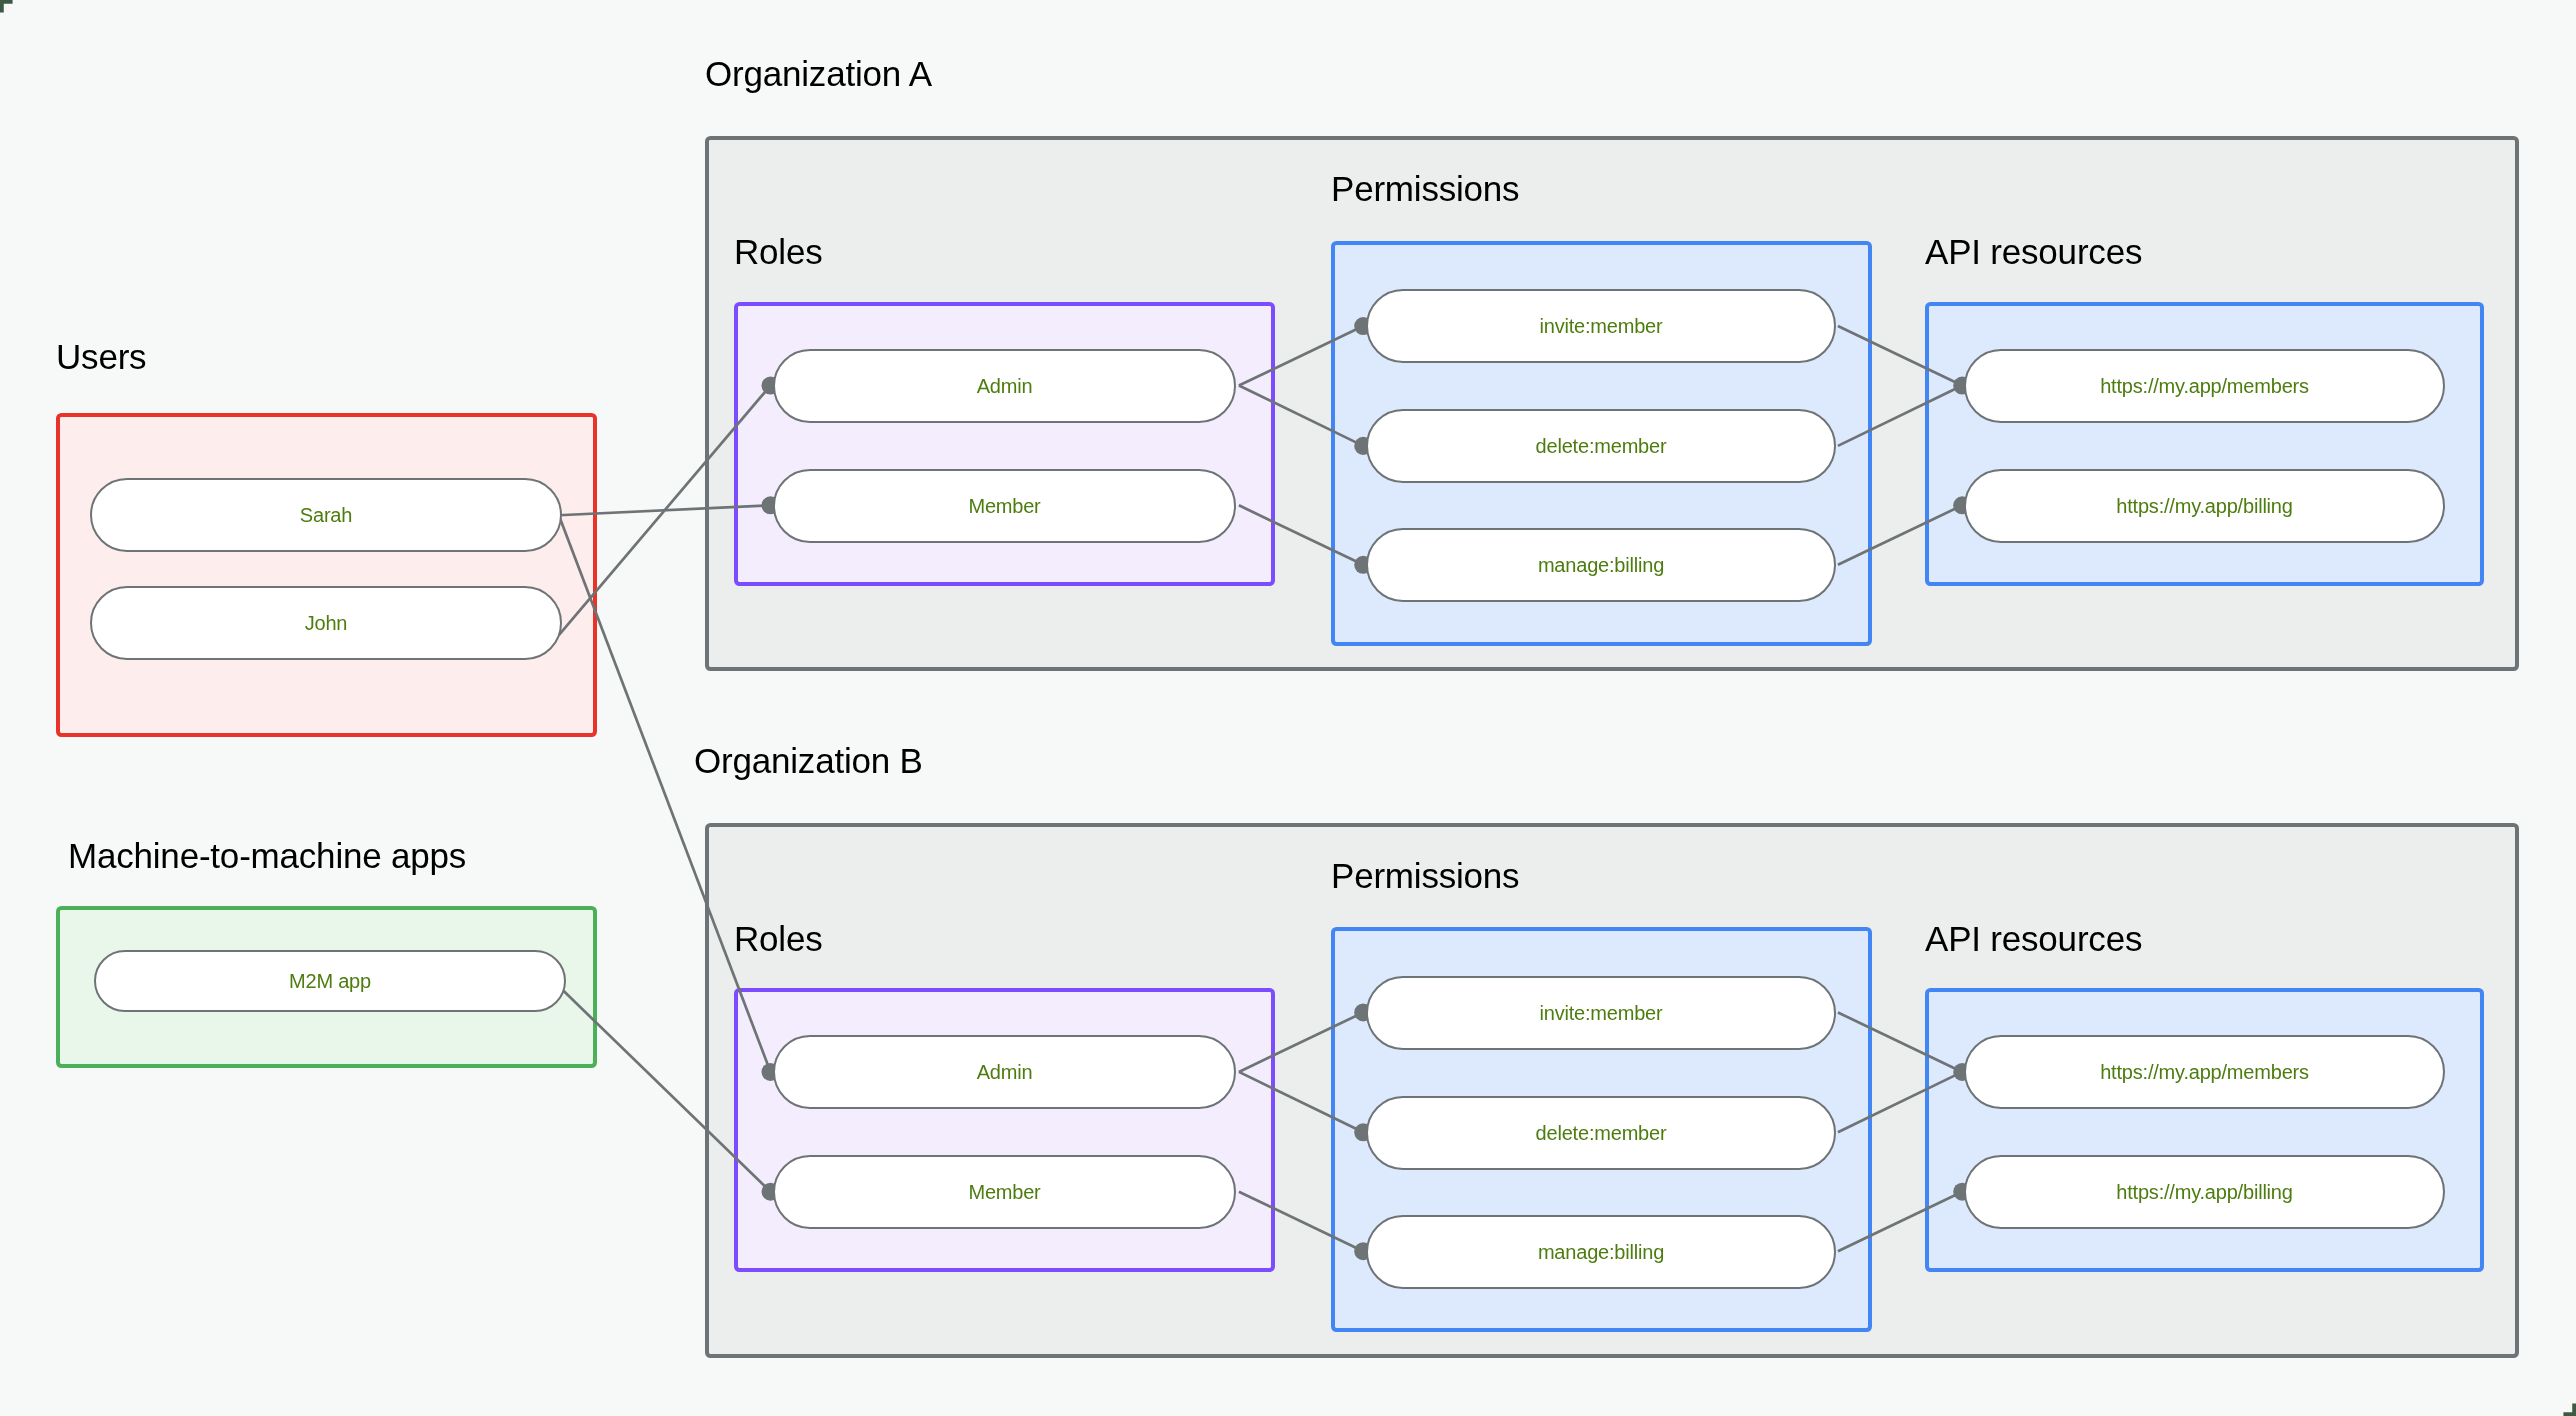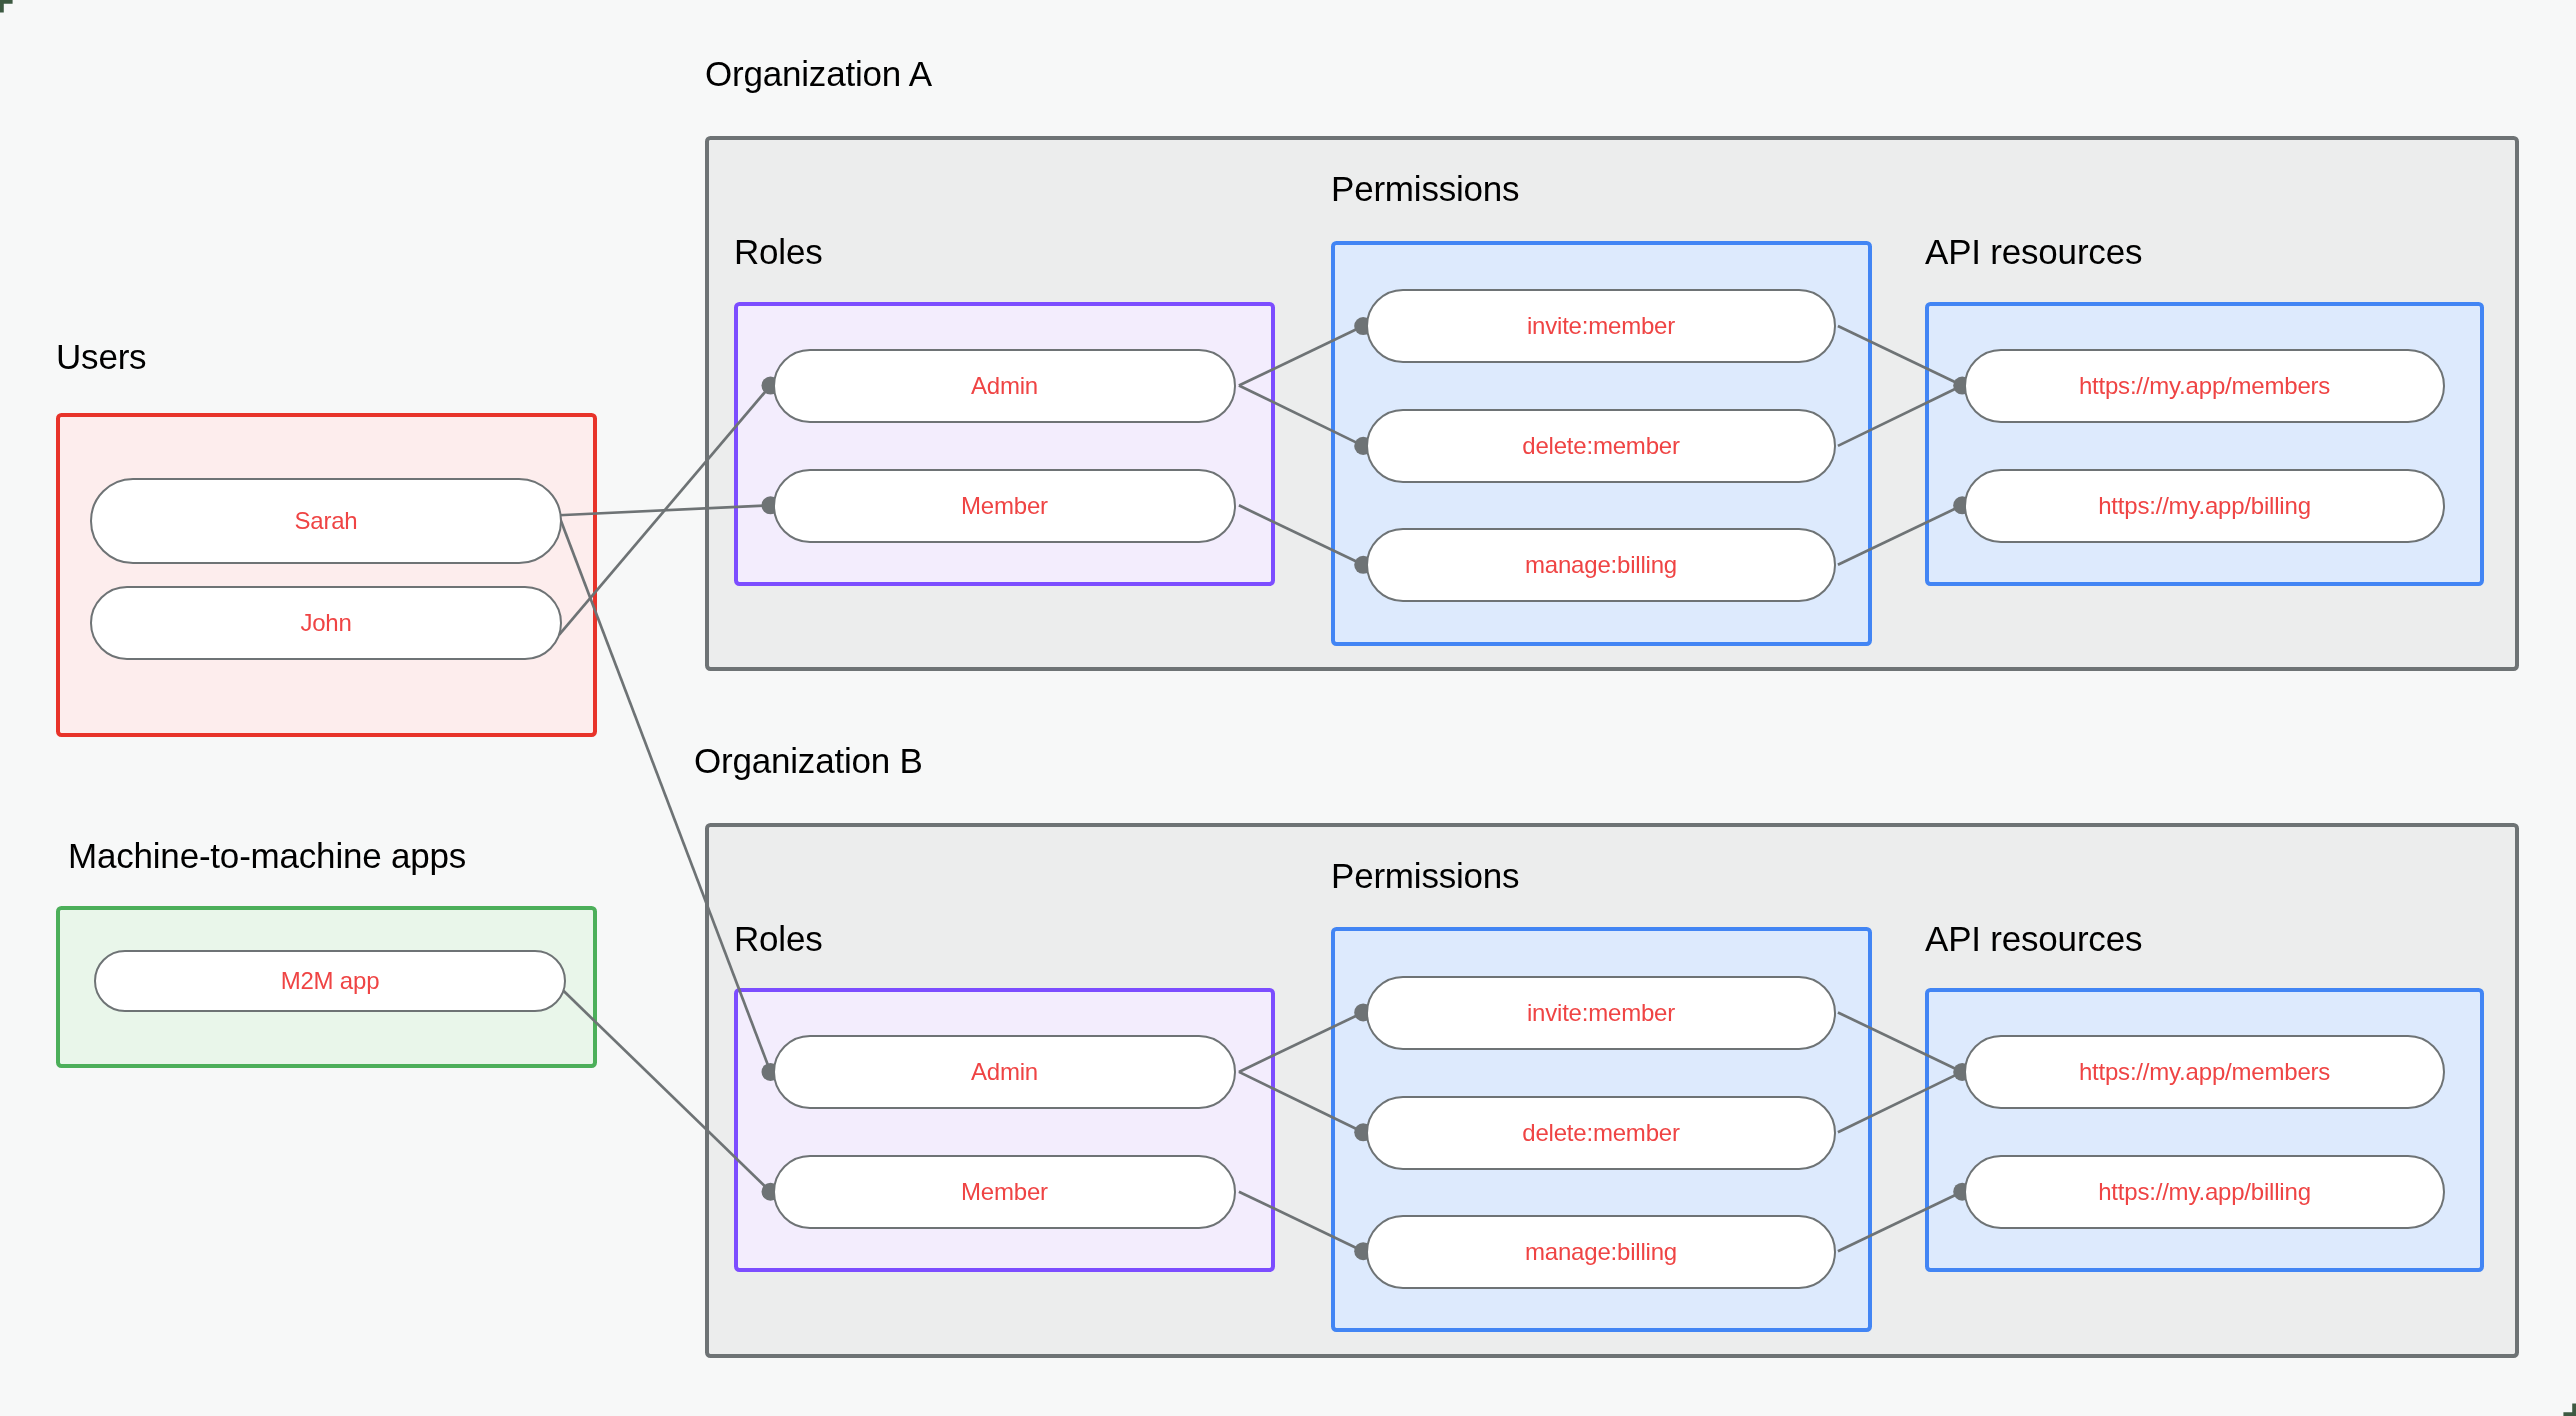--- a/index.html
+++ b/index.html
@@ -67,22 +67,22 @@
   
   .pill {
     position: absolute;
     box-sizing: border-box;
     background: #ffffff;
     border: 2.7px solid #6e7375;
     border-radius: 900px;
     display: flex;
     align-items: center;
     justify-content: center;
-    font-size: 24px;
-    color: #ef4444;
+    font-size: 20px;
+    color: #4d7c0f;
     white-space: nowrap;
     letter-spacing: -0.2px;
     z-index: 3;
   }
 
   
   #edges {
     position: absolute;
     left: 0;
     top: 0;
@@ -178,21 +178,21 @@
   <div class="pill" style="left:1366px; top:1096px; width:470px; height:74px;">delete:member</div>
   <div class="pill" style="left:1366px; top:1215px; width:470px; height:74px;">manage:billing</div>
 
   <div class="group-label" style="left:1925px; top:921px;">API resources</div>
   <div class="box box-api" style="left:1925px; top:988px; width:559px; height:284px;"></div>
   <div class="pill" style="left:1964px; top:1035px; width:481px; height:74px;">https://my.app/members</div>
   <div class="pill" style="left:1964px; top:1155px; width:481px; height:74px;">https://my.app/billing</div>
 
   <div class="group-label" style="left:56px; top:339px;">Users</div>
   <div class="box box-users" style="left:56px; top:413px; width:541px; height:324px;"></div>
-  <div class="pill" style="left:90px; top:478px; width:472px; height:86px;">Sarah</div>
+  <div class="pill" style="left:90px; top:478px; width:472px; height:74px;">Sarah</div>
   <div class="pill" style="left:90px; top:586px; width:472px; height:74px;">John</div>
 
   <div class="group-label" style="left:68px; top:838px;">Machine-to-machine apps</div>
   <div class="box box-m2m" style="left:56px; top:906px; width:541px; height:162px;"></div>
   <div class="pill" style="left:94px; top:950px; width:472px; height:62px;">M2M app</div>
 
 </div>
 
 
 </body></html>

